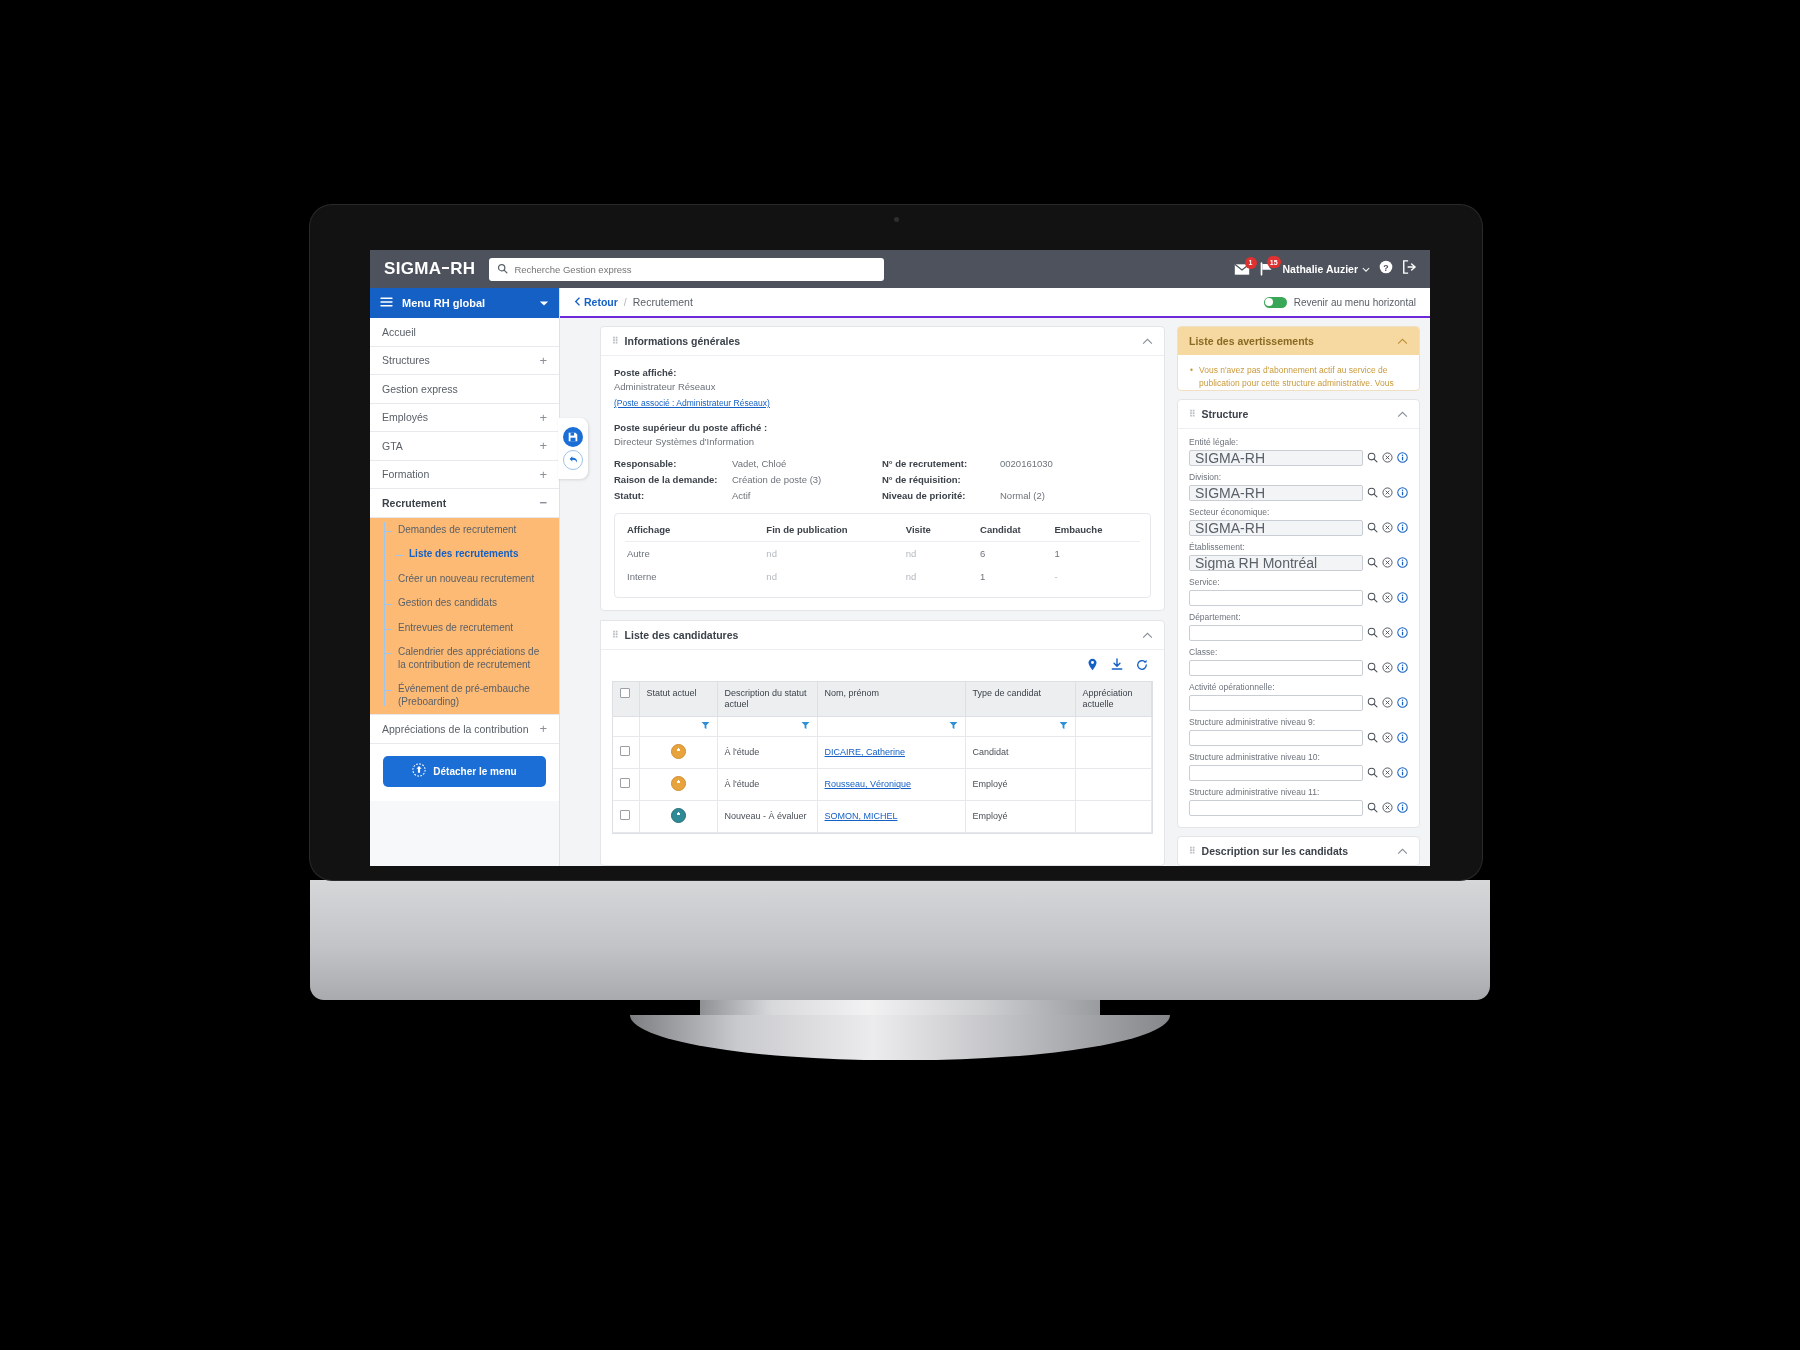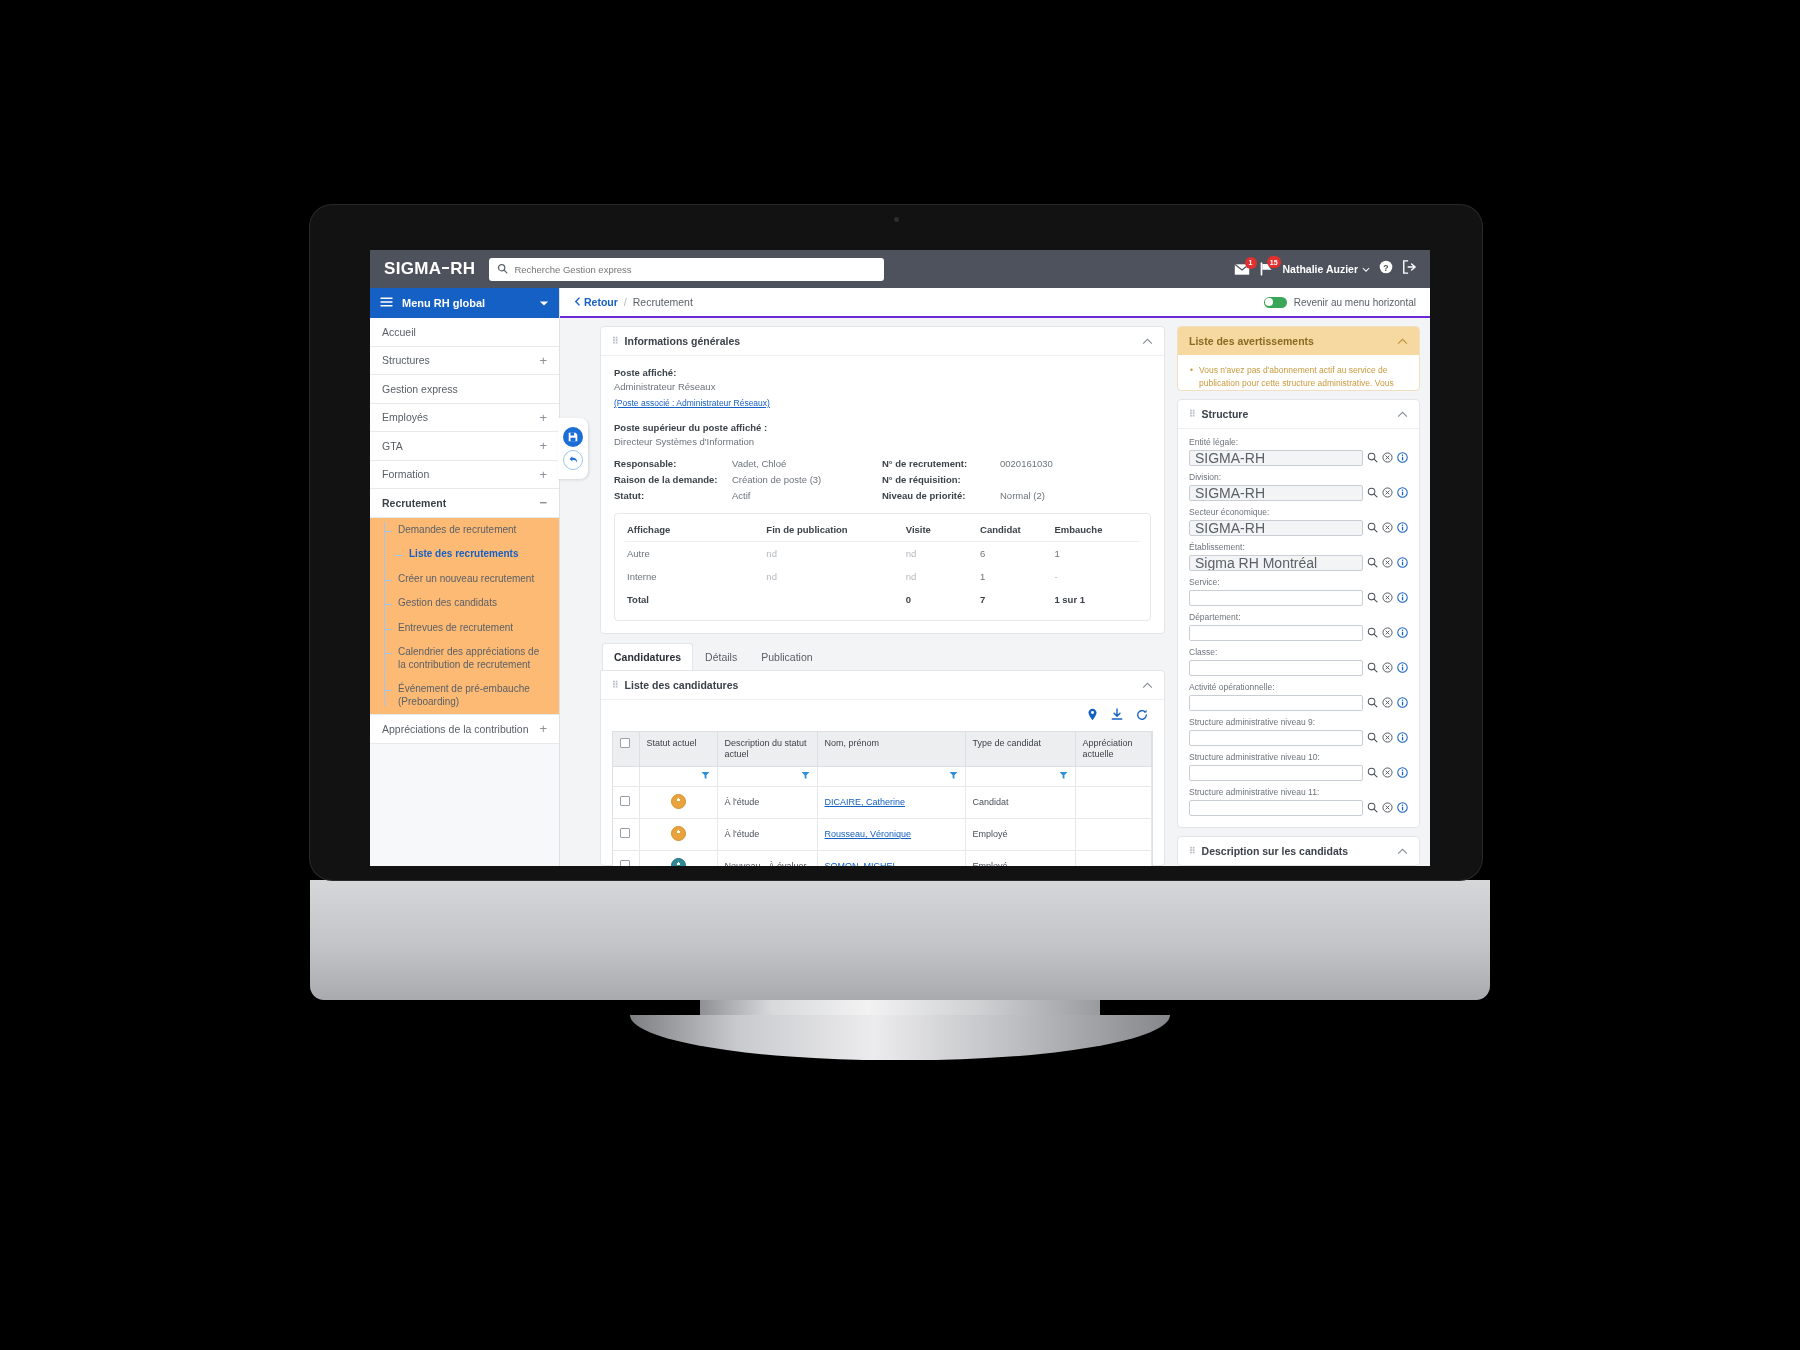--- a/index.html
+++ b/index.html
@@ -356,20 +356,31 @@
                 <span class="dash"></span>
                 <span>Événement de pré-embauche (Preboarding)</span>
               </div>
             </div>
 
             <div class="m-item">
               <span>Appréciations de la contribution</span>
               <span class="pm">+</span>
             </div>
 
+            <div class="detach-wrap">
+              <button class="detach-btn">
+                <span>
+                  <svg width="14" height="14" viewBox="0 0 16 16">
+                      <circle cx="8" cy="8" r="7" fill="none" stroke="#fff" stroke-width="1.2" stroke-dasharray="2 1.6"></circle>
+                      <path d="M8 3.5l3 3.2H9.2V11H6.8V6.7H5z" fill="#fff"></path>
+                    </svg>
+                </span>
+                <span>Détacher le menu</span>
+              </button>
+            </div>
           </div>
         </div>
 
         <div class="main-col">
 
           <div class="crumbbar">
             <span class="crumb-back">
               <span>
                 <svg width="6" height="9" viewBox="0 0 7 10">
                     <path d="M6 1L2 5l4 4" fill="none" stroke="#1560c4" stroke-width="1.5" stroke-linecap="round"></path>
@@ -460,43 +471,25 @@
                       <div>6</div>
                       <div>1</div>
                     </div>
                     <div class="mt-row">
                       <div>Interne</div>
                       <div class="muted">nd</div>
                       <div class="muted">nd</div>
                       <div>1</div>
                       <div class="muted">-</div>
                     </div>
-                    <div class="mt-row tot">
-                      <div>Total</div>
-                      <div></div>
-                      <div>0</div>
-                      <div>7</div>
-                      <div>1 sur 1</div>
-                    </div>
                   </div>
                 </div>
               </div>
 
               <div style="display:flex;flex-direction:column;min-height:0;flex:1;">
-                <div class="tabs">
-                  <div class="tab active">
-                    <span>Candidatures</span>
-                  </div>
-                  <div class="tab">
-                    <span>Détails</span>
-                  </div>
-                  <div class="tab">
-                    <span>Publication</span>
-                  </div>
-                </div>
 
                 <div class="table-card">
                   <div class="card-head">
                     <span class="grip">⠿</span>
                     <span>Liste des candidatures</span>
                     <span class="chev">
                       <svg width="11" height="7" viewBox="0 0 12 8">
                           <path d="M1 6.5L6 1.5l5 5" fill="none" stroke="#8a9099" stroke-width="1.3"></path>
                         </svg>
                     </span>

